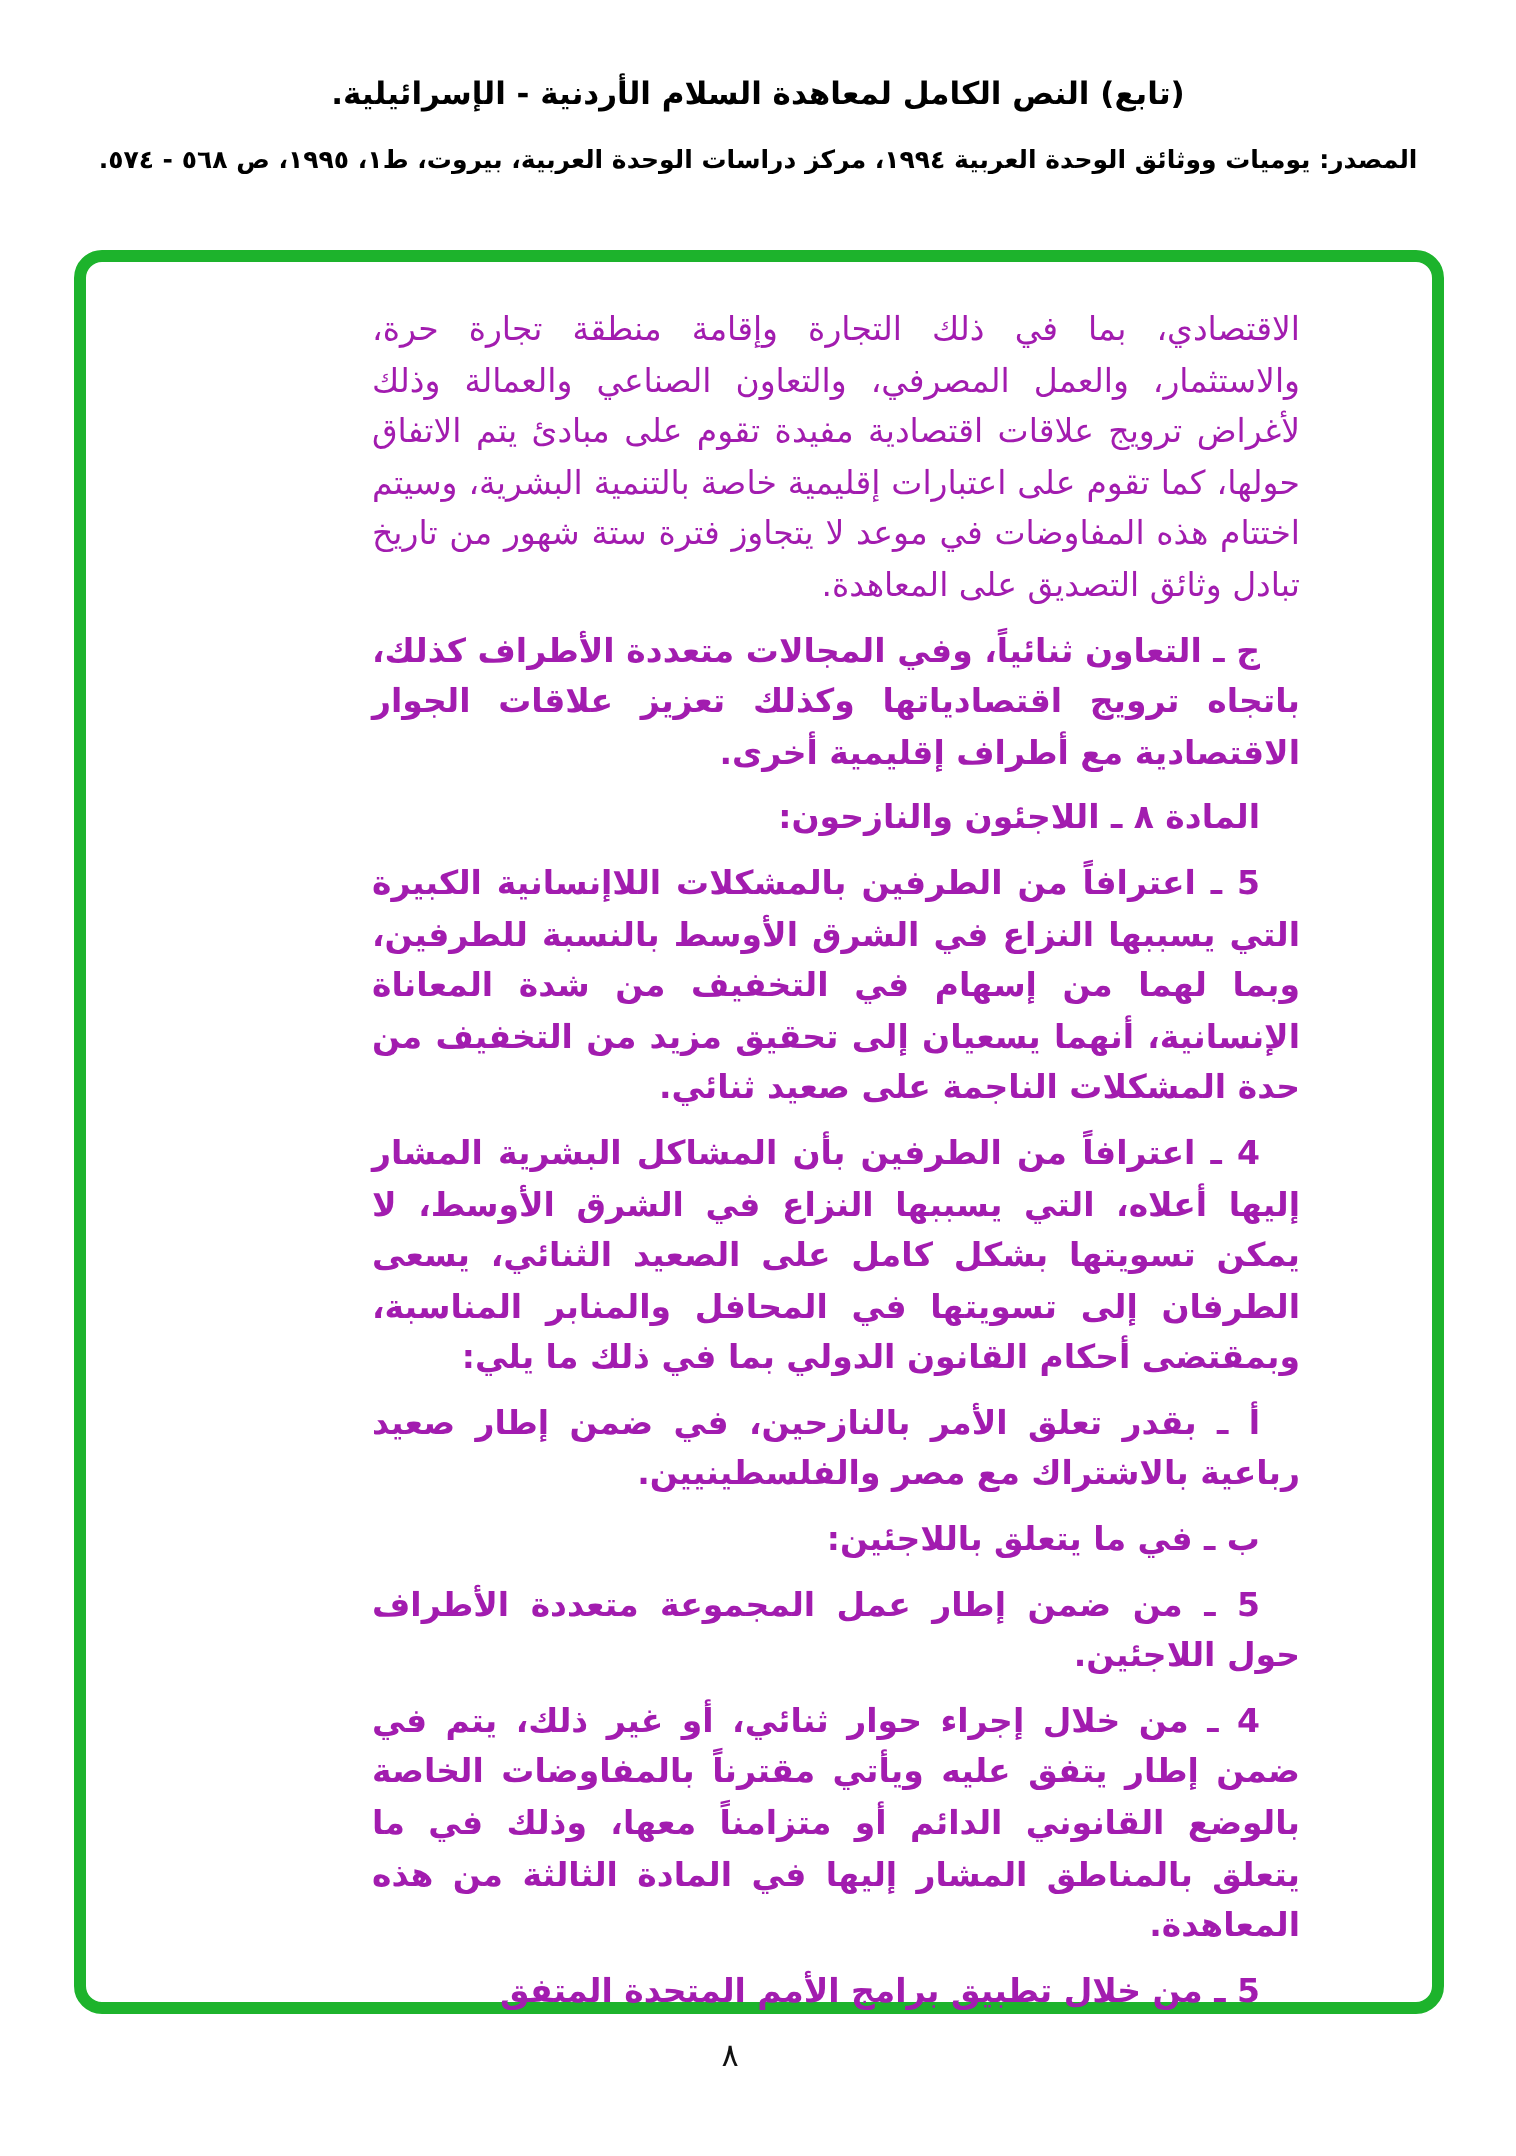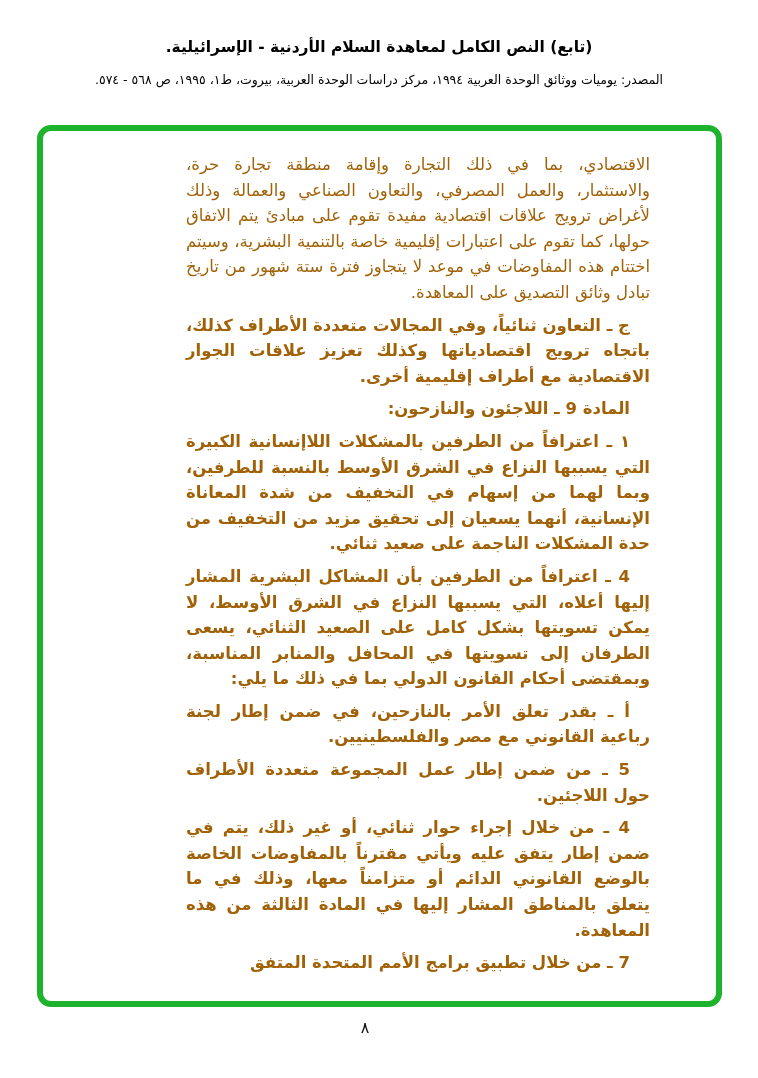--- a/index.html
+++ b/index.html
@@ -26,21 +26,21 @@
     color: #000000;
   }
   .header .title {
     font-size: 15.5px;
     font-weight: bold;
     letter-spacing: 0.2px;
     margin: 0 0 10px 0;
   }
   .header .source {
     font-size: 12.5px;
-    font-weight: normal;
+    font-weight: bold;
     margin: 16px;
   }
   .content-frame {
     position: absolute;
     left: 37px;
     top: 125px;
     width: 685px;
     height: 882px;
     box-sizing: border-box;
     border: 6px solid #1db32c;
@@ -82,27 +82,28 @@
 
 <div class="page" style="background: rgb(255, 255, 255);">
 
   <div class="header">
     <p class="title">(تابع) النص الكامل لمعاهدة السلام الأردنية - الإسرائيلية.</p>
     <p class="source">المصدر: يوميات ووثائق الوحدة العربية ١٩٩٤، مركز دراسات الوحدة العربية، بيروت، ط١، ١٩٩٥، ص ٥٦٨ - ٥٧٤.</p>
   </div>
 
   <div class="content-frame" style="border-color: rgb(29, 179, 44);"></div>
 
-  <div class="body-text" style="color: #a16207;">
+  <div class="body-text" style="color: #a21caf;">
       <p class="para">الاقتصادي، بما في ذلك التجارة وإقامة منطقة تجارة حرة، والاستثمار، والعمل المصرفي، والتعاون الصناعي والعمالة وذلك لأغراض ترويج علاقات اقتصادية مفيدة تقوم على مبادئ يتم الاتفاق حولها، كما تقوم على اعتبارات إقليمية خاصة بالتنمية البشرية، وسيتم اختتام هذه المفاوضات في موعد لا يتجاوز فترة ستة شهور من تاريخ تبادل وثائق التصديق على المعاهدة.</p>
       <p class="para indent">ج ـ التعاون ثنائياً، وفي المجالات متعددة الأطراف كذلك، باتجاه ترويج اقتصادياتها وكذلك تعزيز علاقات الجوار الاقتصادية مع أطراف إقليمية أخرى.</p>
-      <p class="para indent">المادة 9 ـ اللاجئون والنازحون:</p>
-      <p class="para indent">١ ـ اعترافاً من الطرفين بالمشكلات اللاإنسانية الكبيرة التي يسببها النزاع في الشرق الأوسط بالنسبة للطرفين، وبما لهما من إسهام في التخفيف من شدة المعاناة الإنسانية، أنهما يسعيان إلى تحقيق مزيد من التخفيف من حدة المشكلات الناجمة على صعيد ثنائي.</p>
+      <p class="para indent">المادة ٨ ـ اللاجئون والنازحون:</p>
+      <p class="para indent">5 ـ اعترافاً من الطرفين بالمشكلات اللاإنسانية الكبيرة التي يسببها النزاع في الشرق الأوسط بالنسبة للطرفين، وبما لهما من إسهام في التخفيف من شدة المعاناة الإنسانية، أنهما يسعيان إلى تحقيق مزيد من التخفيف من حدة المشكلات الناجمة على صعيد ثنائي.</p>
       <p class="para indent">4 ـ اعترافاً من الطرفين بأن المشاكل البشرية المشار إليها أعلاه، التي يسببها النزاع في الشرق الأوسط، لا يمكن تسويتها بشكل كامل على الصعيد الثنائي، يسعى الطرفان إلى تسويتها في المحافل والمنابر المناسبة، وبمقتضى أحكام القانون الدولي بما في ذلك ما يلي:</p>
-      <p class="para indent">أ ـ بقدر تعلق الأمر بالنازحين، في ضمن إطار لجنة رباعية القانوني مع مصر والفلسطينيين.</p>
+      <p class="para indent">أ ـ بقدر تعلق الأمر بالنازحين، في ضمن إطار صعيد رباعية بالاشتراك مع مصر والفلسطينيين.</p>
+      <p class="para indent">ب ـ في ما يتعلق باللاجئين:</p>
       <p class="para indent">5 ـ من ضمن إطار عمل المجموعة متعددة الأطراف حول اللاجئين.</p>
       <p class="para indent">4 ـ من خلال إجراء حوار ثنائي، أو غير ذلك، يتم في ضمن إطار يتفق عليه ويأتي مقترناً بالمفاوضات الخاصة بالوضع القانوني الدائم أو متزامناً معها، وذلك في ما يتعلق بالمناطق المشار إليها في المادة الثالثة من هذه المعاهدة.</p>
-      <p class="para indent">7 ـ من خلال تطبيق برامج الأمم المتحدة المتفق</p>
+      <p class="para indent">5 ـ من خلال تطبيق برامج الأمم المتحدة المتفق</p>
     </div>
 
   <div class="page-number">٨</div>
 
 </div>
 
 </body></html>

